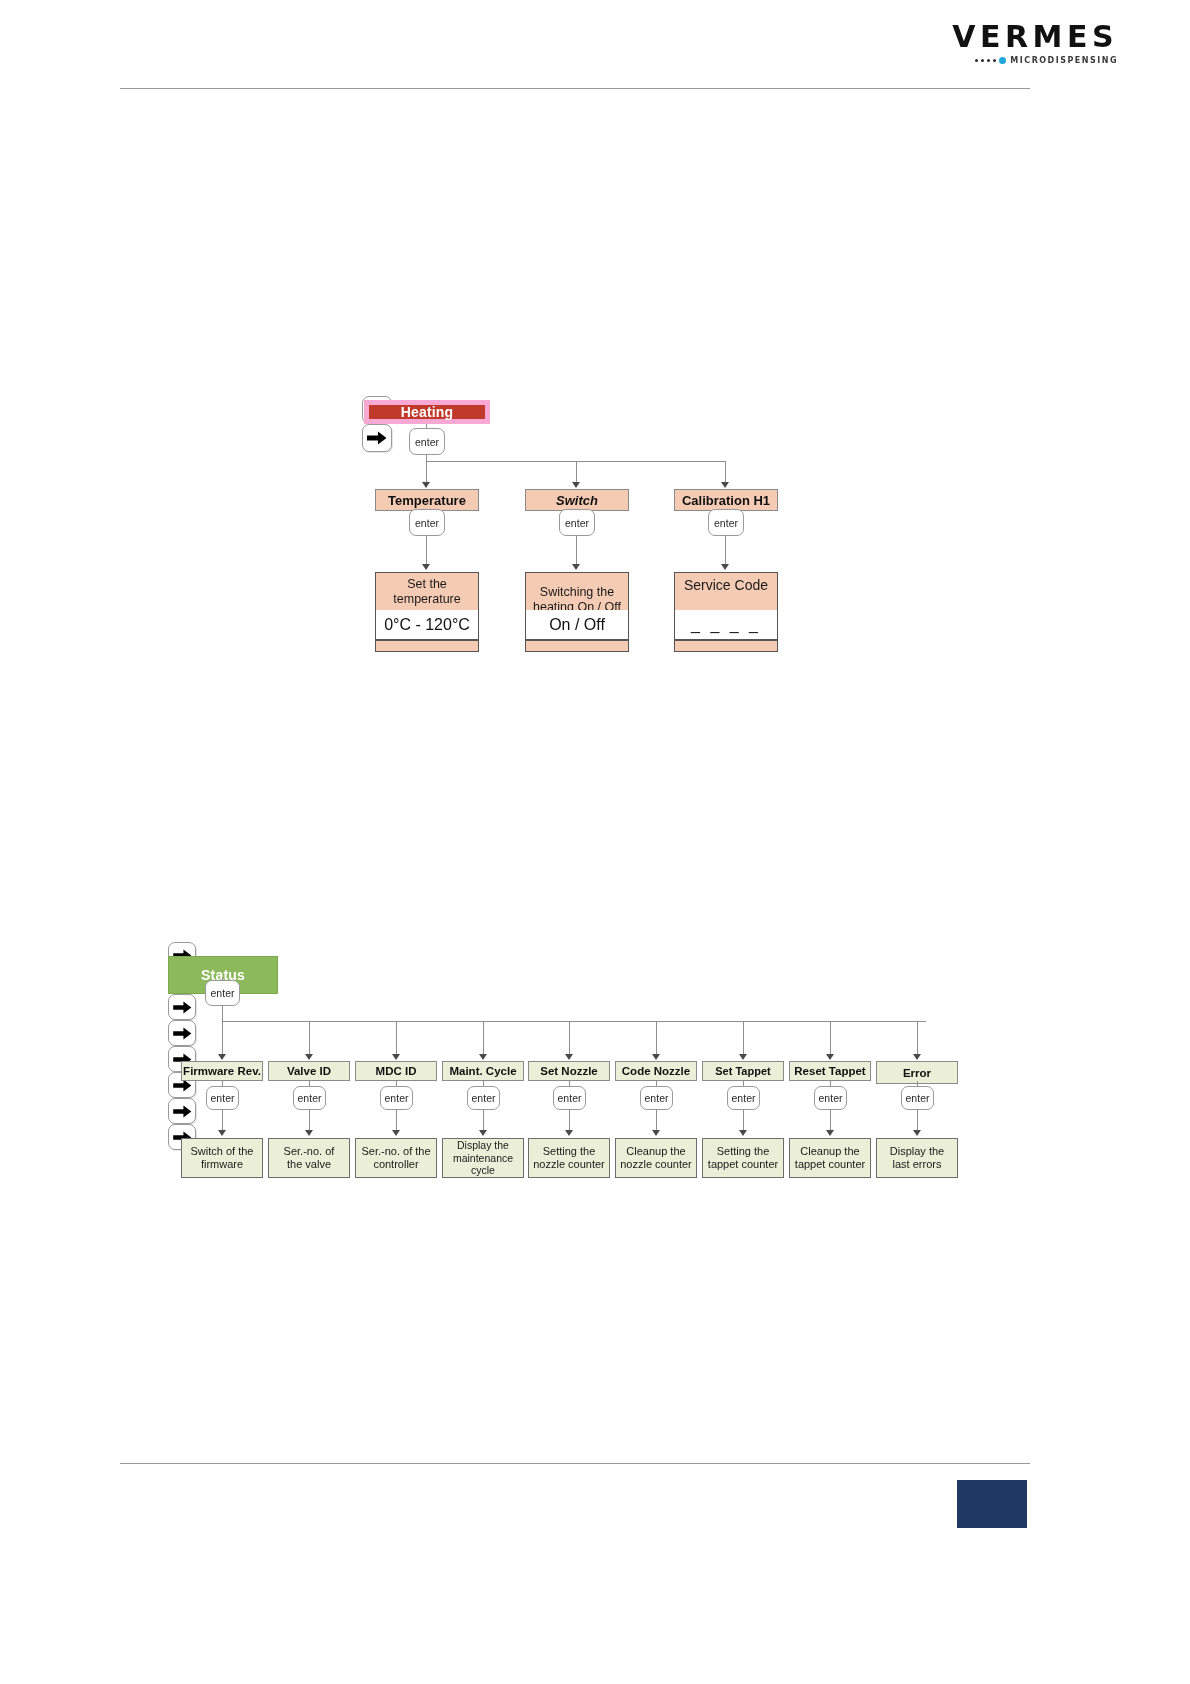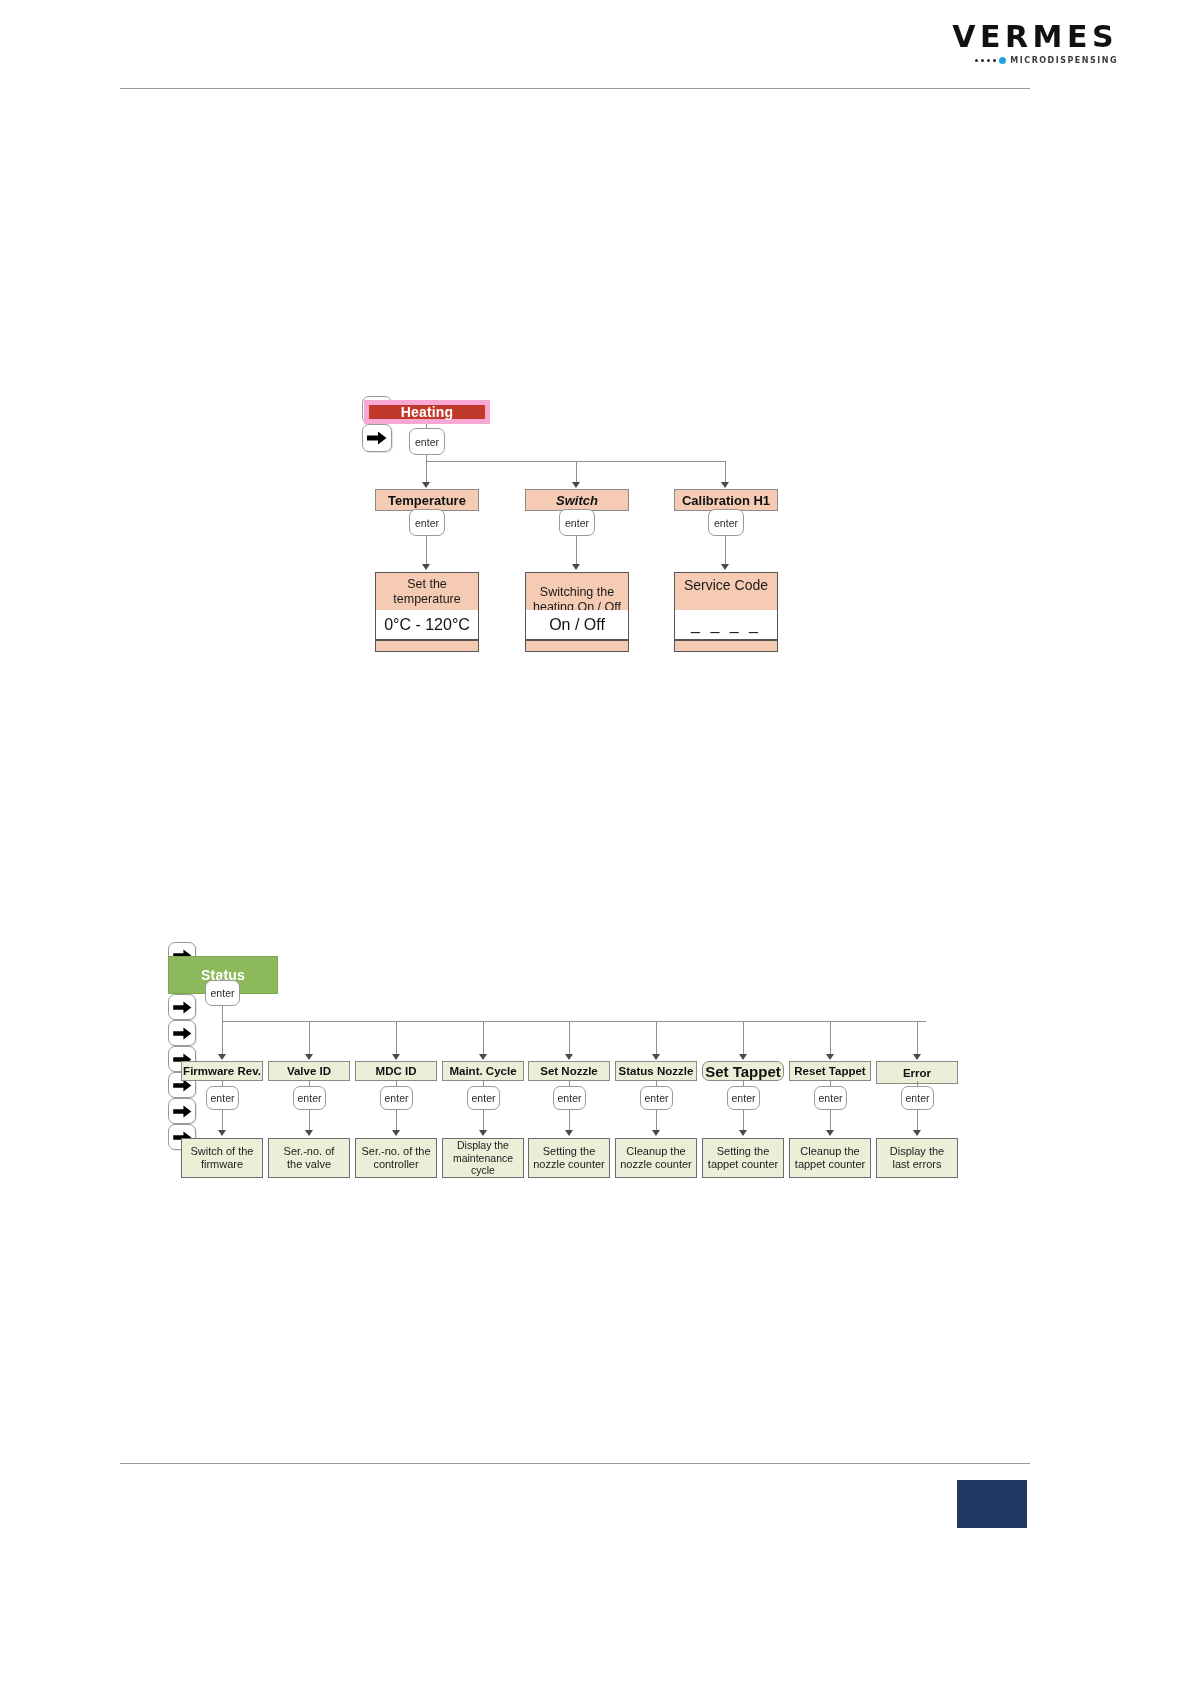--- a/index.html
+++ b/index.html
@@ -285,33 +285,33 @@
     <div class="node enter" style="left:385px; top:144px; width:33px; height:24px;">enter</div>
     <div class="vline" style="left:401px; top:168px; height:22px;"></div>
     <div class="arrowhead" style="left:397px; top:188px;"></div>
     <div class="node desc cream" style="left:360px; top:196px; width:82px; height:40px; font-size:11px;">
       <span>Setting the</span>
       <span>nozzle counter</span>
     </div>
 
     <div class="vline" style="left:488px; top:79px; height:36px;"></div>
     <div class="arrowhead" style="left:484px; top:112px;"></div>
-    <div class="node menu cream" style="left:447px; top:119px; width:82px; height:20px; font-size:11.5px;">Status Nozzle</div>
+    <div class="node menu cream" style="left:447px; top:119px; width:82px; height:20px; font-size:11.5px;">Code Nozzle</div>
     <div class="vline" style="left:488px; top:139px; height:8px;"></div>
     <div class="node enter" style="left:472px; top:144px; width:33px; height:24px;">enter</div>
     <div class="vline" style="left:488px; top:168px; height:22px;"></div>
     <div class="arrowhead" style="left:484px; top:188px;"></div>
     <div class="node desc cream" style="left:447px; top:196px; width:82px; height:40px; font-size:11px;">
       <span>Cleanup the</span>
       <span>nozzle counter</span>
     </div>
 
     <div class="vline" style="left:575px; top:79px; height:36px;"></div>
     <div class="arrowhead" style="left:571px; top:112px;"></div>
-    <div class="node menu cream" style="left:534px; top:119px; width:82px; height:20px; font-size:15px;border-radius:7px;">Set Tappet</div>
+    <div class="node menu cream" style="left:534px; top:119px; width:82px; height:20px; font-size:11px;">Set Tappet</div>
     <div class="vline" style="left:575px; top:139px; height:8px;"></div>
     <div class="node enter" style="left:559px; top:144px; width:33px; height:24px;">enter</div>
     <div class="vline" style="left:575px; top:168px; height:22px;"></div>
     <div class="arrowhead" style="left:571px; top:188px;"></div>
     <div class="node desc cream" style="left:534px; top:196px; width:82px; height:40px; font-size:11px;">
       <span>Setting the</span>
       <span>tappet counter</span>
     </div>
 
     <div class="vline" style="left:662px; top:79px; height:36px;"></div>

